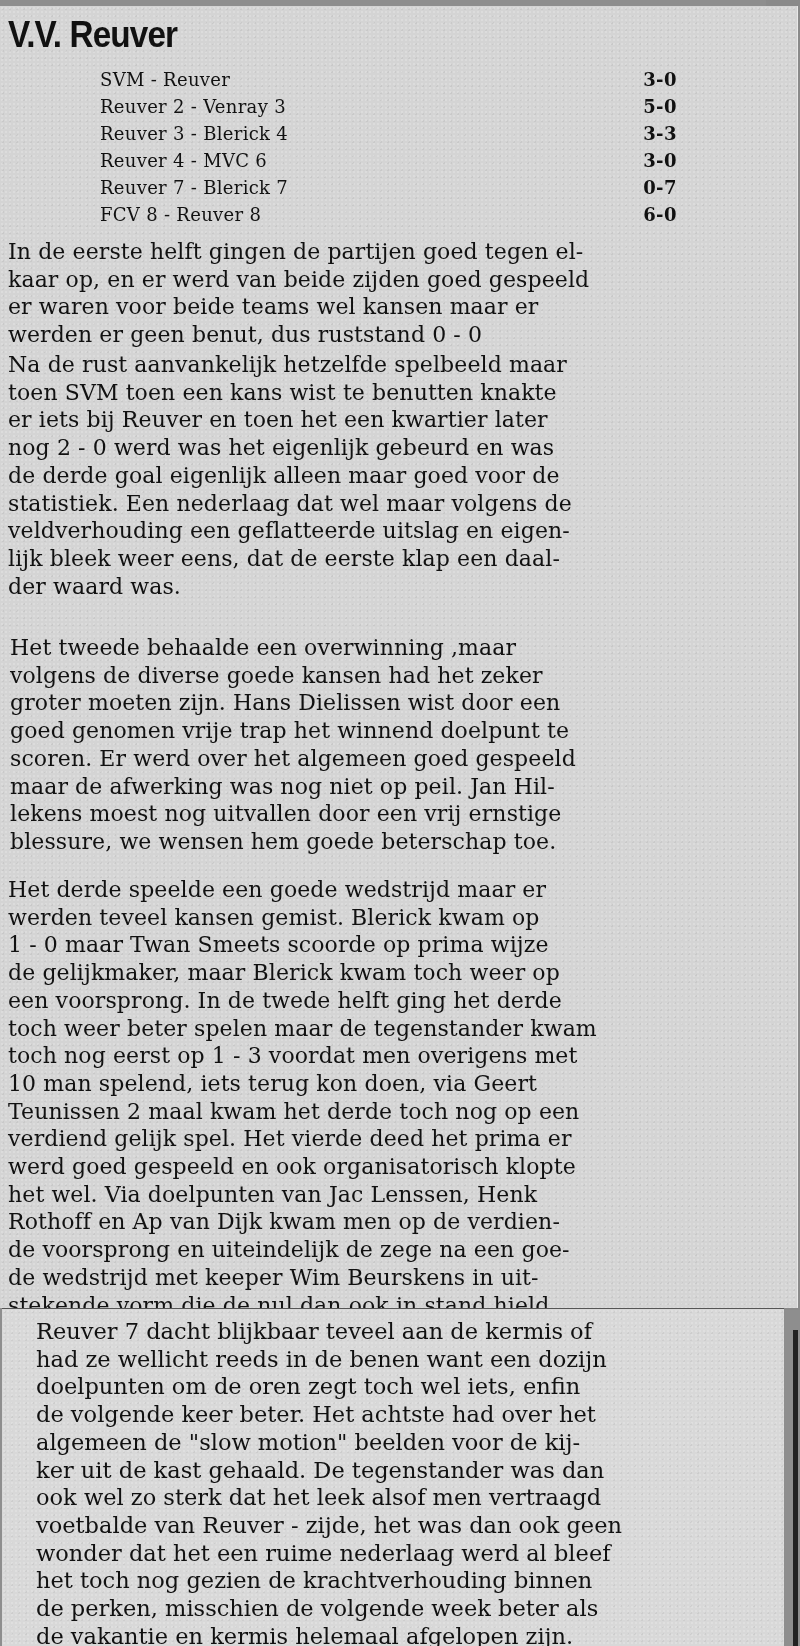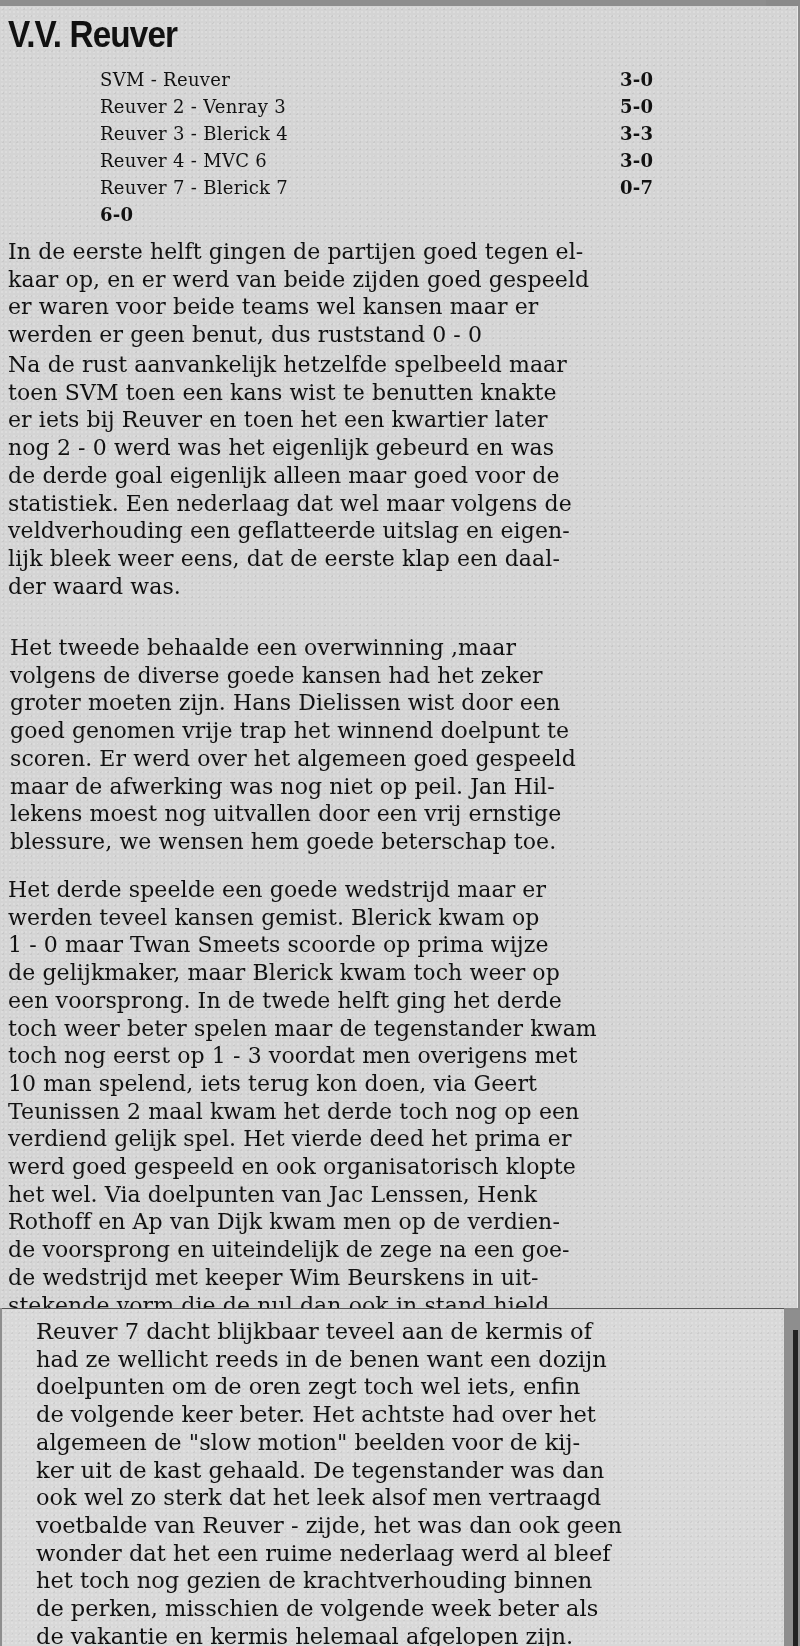--- a/index.html
+++ b/index.html
@@ -48,21 +48,21 @@
       transform-origin: left;
     }
     .results {
       position: absolute; left: 100px; top: 60px; width: 600px;
     }
     .result-row {
       display: flex; justify-content: space-between;
       font-size: 18px; line-height: 27px;
       letter-spacing: 0.3px;
     }
-    .result-row .score { font-family: "DejaVu Serif", serif; font-weight: bold; width: 80px; text-align: left; }
+    .result-row .score { font-family: "DejaVu Serif", serif; font-weight: bold; width: 80px; text-align: center; }
     .body-text {
       position: absolute; left: 8px; width: 745px;
       font-size: 22px; line-height: 27.7px;
       text-align: left;
       letter-spacing: 0.1px;
       white-space: pre-line;
     }
     #para-1 { top: 232px; }
     #para-2 { top: 345px; }
     #para-3 { top: 628px; left: 10px; }
@@ -96,20 +96,21 @@
     </div>
     <div class="result-row">
       <span>Reuver 4 - MVC 6</span>
       <span class="score">3-0</span>
     </div>
     <div class="result-row">
       <span>Reuver 7 - Blerick 7</span>
       <span class="score">0-7</span>
     </div>
     <div class="result-row">
+      <span>FCV 8 - Reuver 8</span>
       <span class="score">6-0</span>
     </div>
   </div>
 
   <div class="body-text" id="para-1">In de eerste helft gingen de partijen goed tegen el-
 kaar op, en er werd van beide zijden goed gespeeld
 er waren voor beide teams wel kansen maar er
 werden er geen benut, dus ruststand 0 - 0</div>
   <div class="body-text" id="para-2">Na de rust aanvankelijk hetzelfde spelbeeld maar
 toen SVM toen een kans wist te benutten knakte

